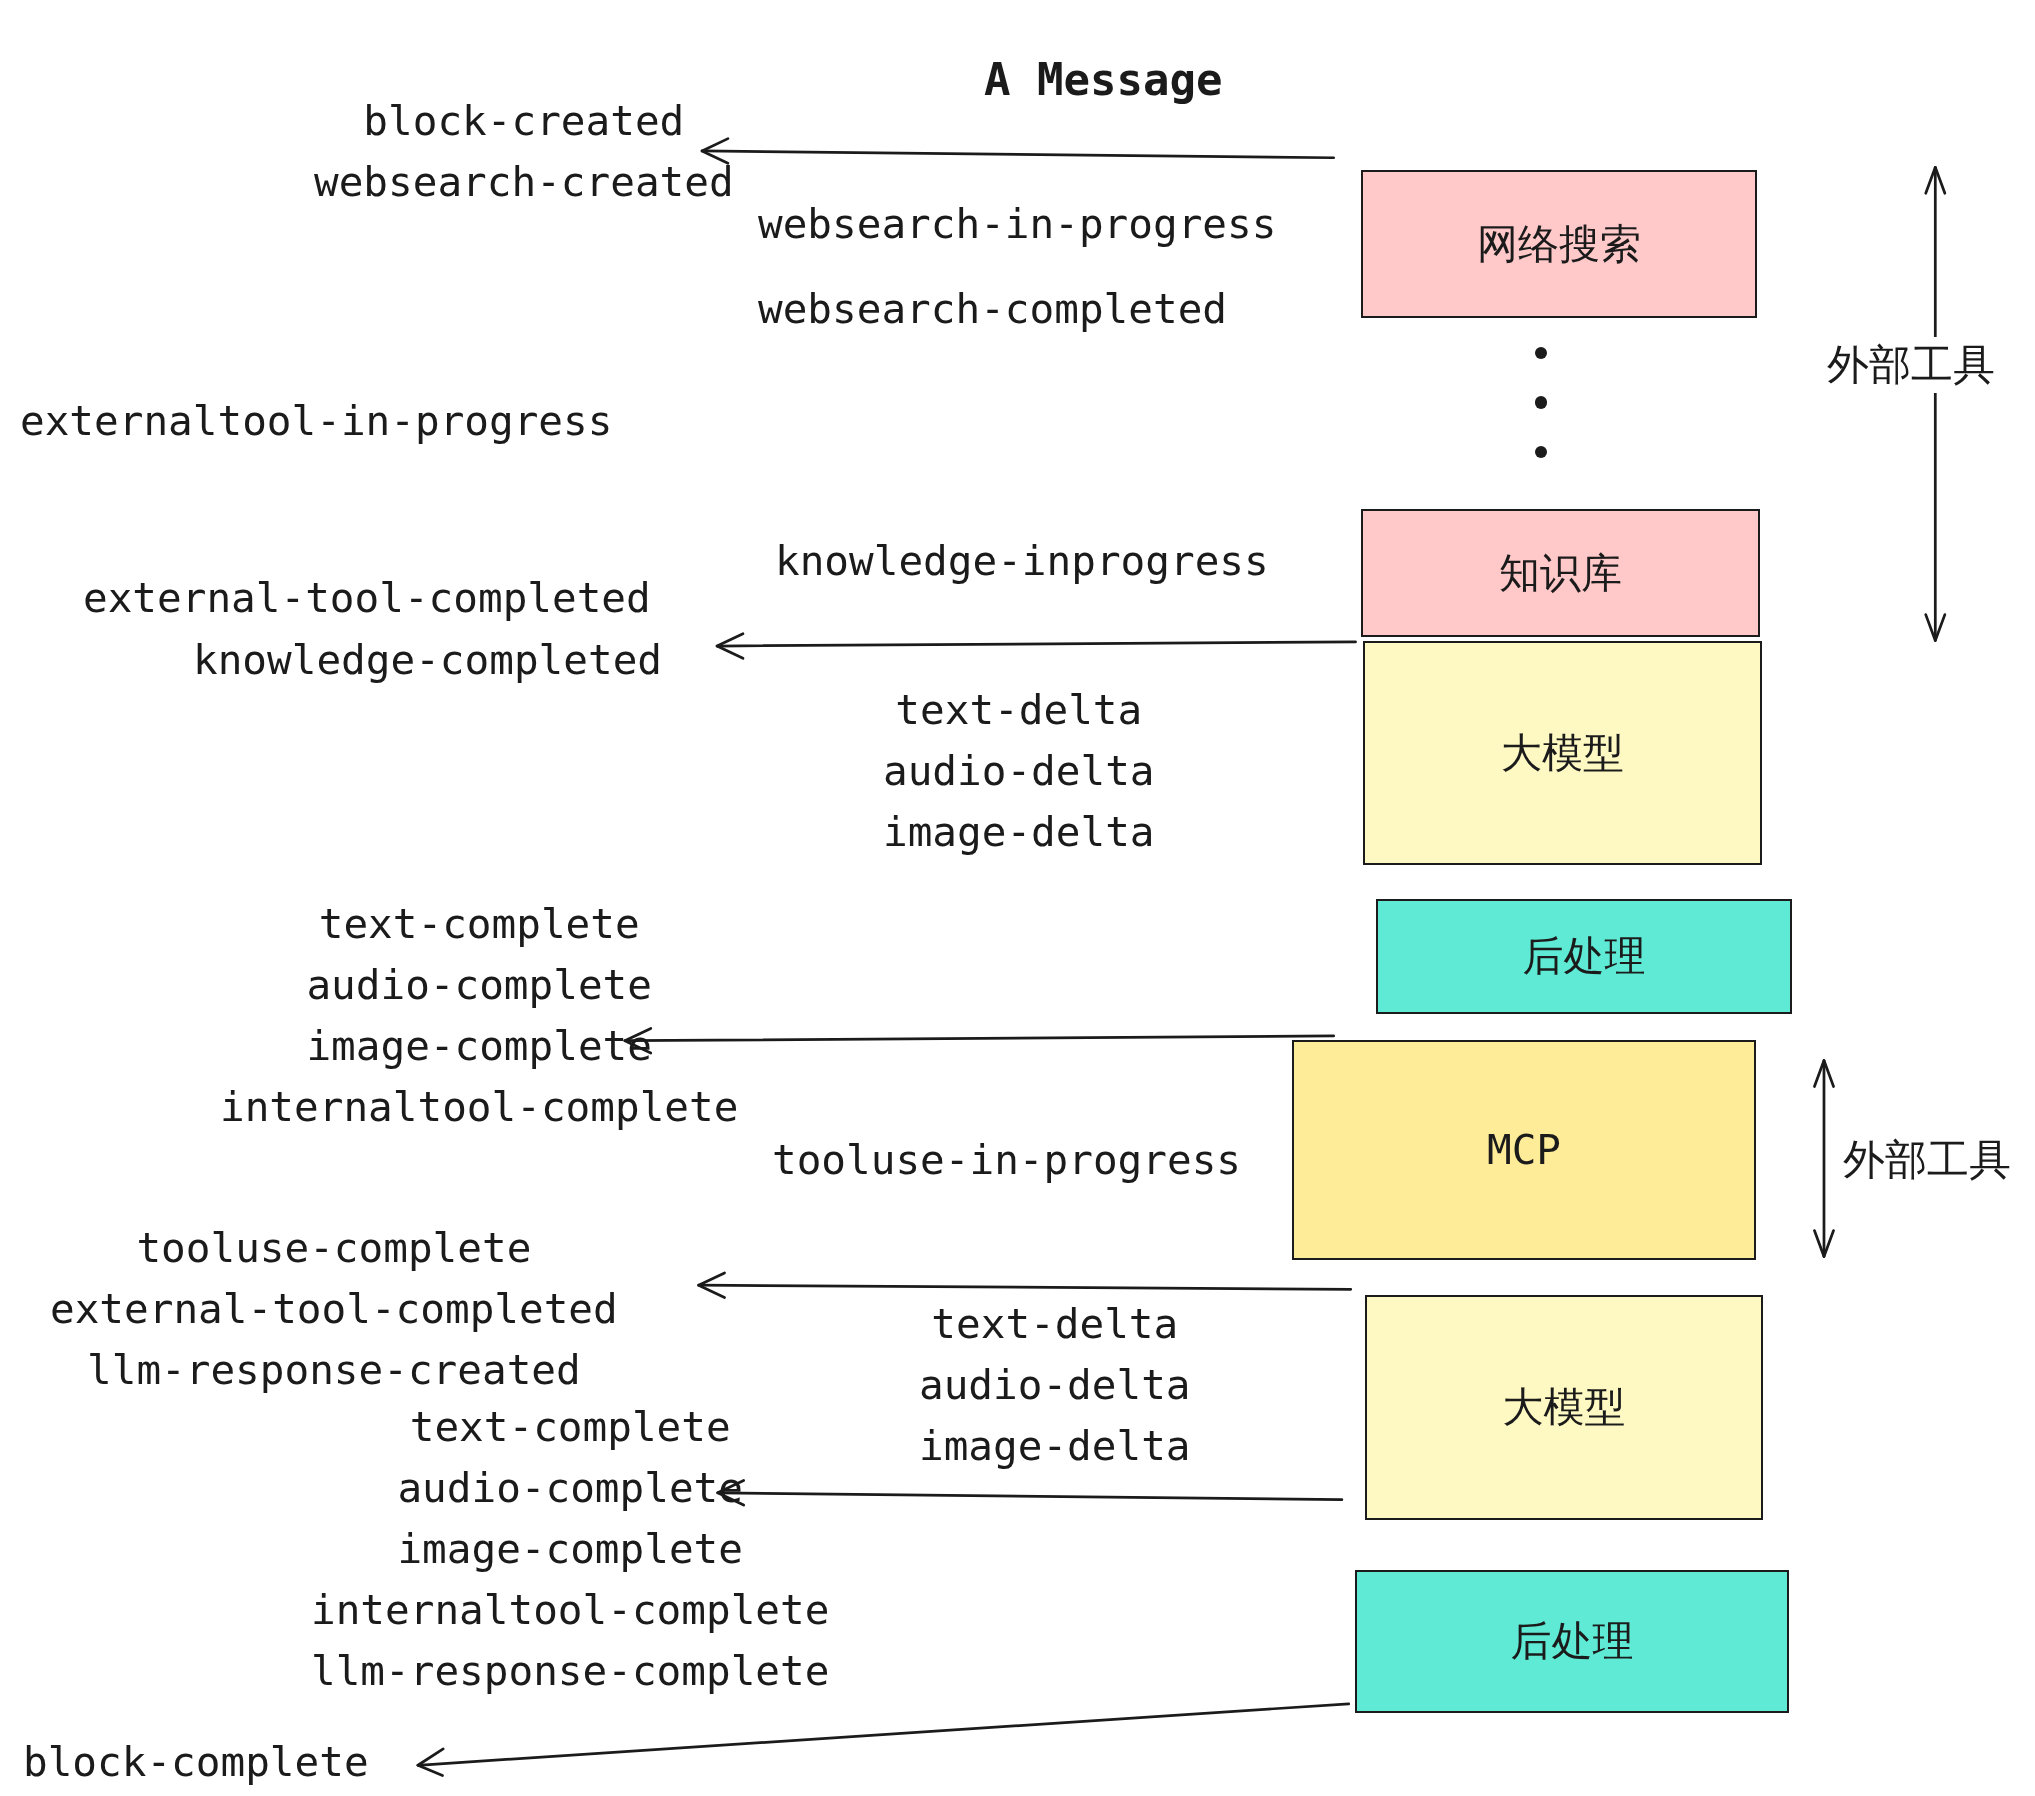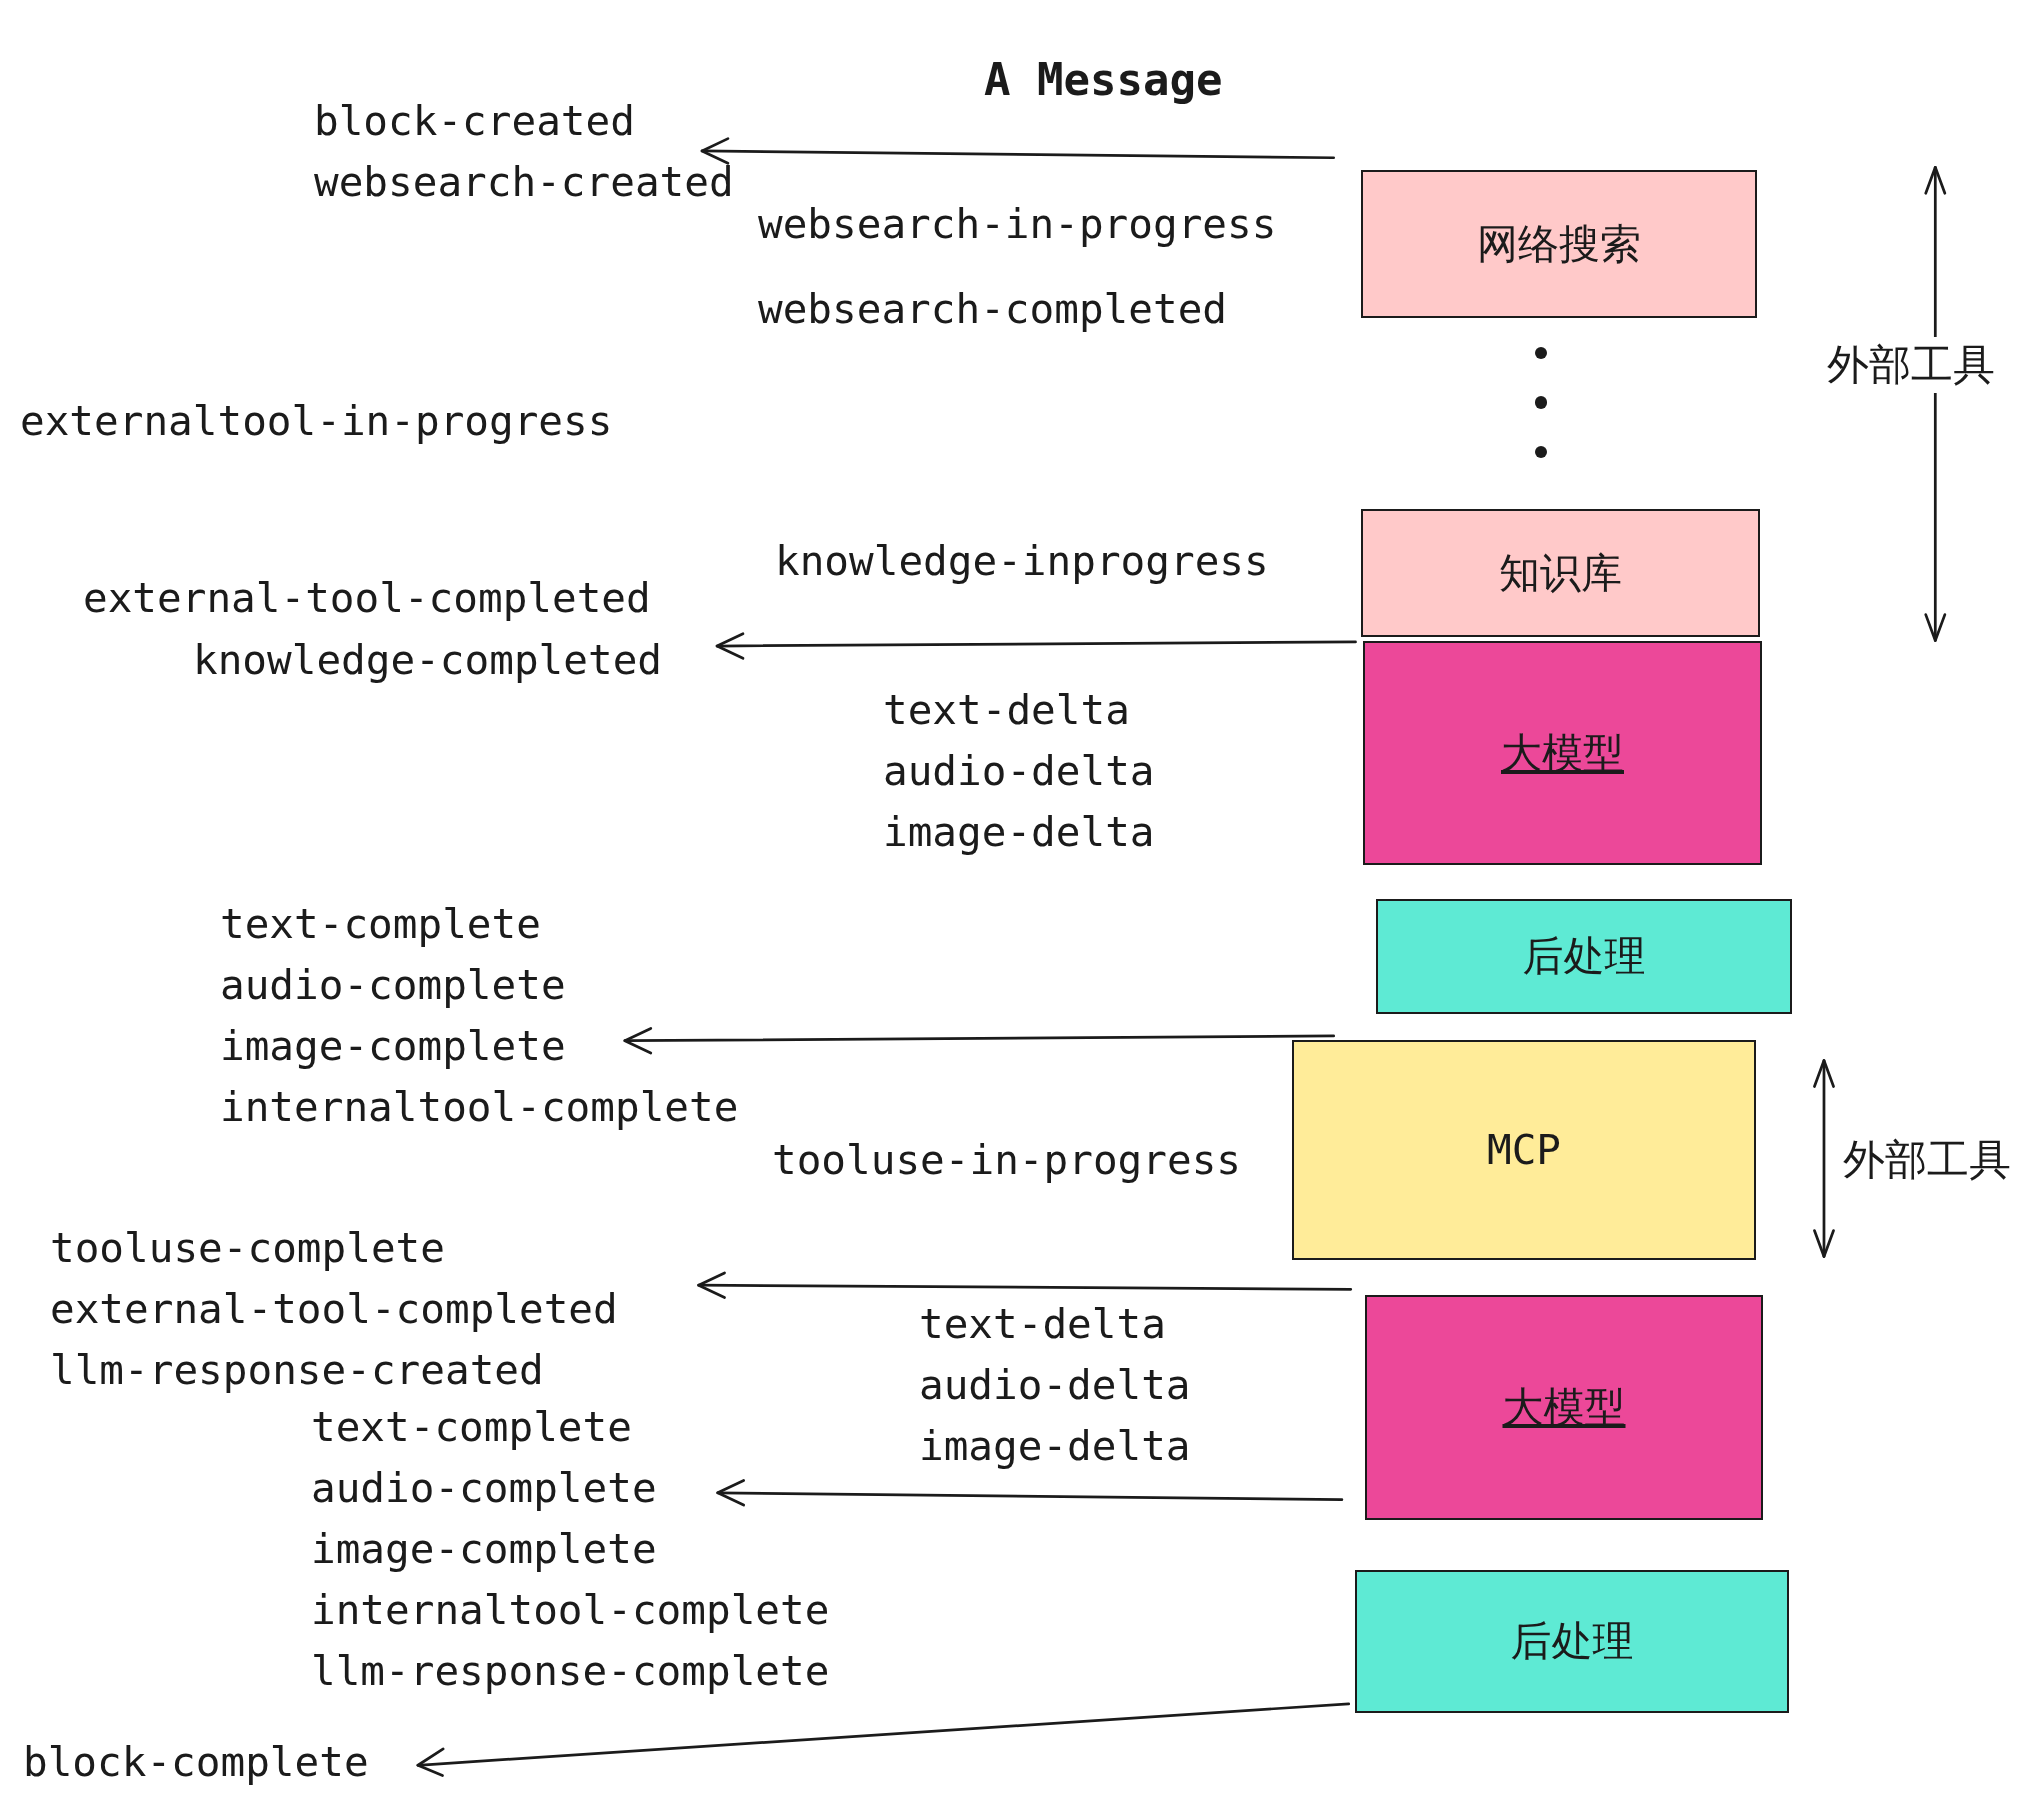--- a/index.html
+++ b/index.html
@@ -7,30 +7,30 @@
   body {
     width:2035px; height:1796px; position:relative; overflow:hidden;
     font-family:"DejaVu Sans", sans-serif; color:#1b1b1b;
   }
   .title {
     position:absolute; font-family:"DejaVu Sans Mono", monospace;
     font-size:44px; font-weight:bold; color:#1b1b1b; white-space:nowrap;margin-top:42px;
   }
   .evt {
     position:absolute; font-family:"DejaVu Sans Mono", monospace;
-    font-size:41px; line-height:61px; color:#1b1b1b; white-space:nowrap;
+    font-size:41px; line-height:61px; color:#1b1b1b; white-space:nowrap;text-align:center;
   }
   .box {
     position:absolute; border:2.7px solid #1b1b1b;
     display:flex; align-items:center; justify-content:center;
   }
   .box .label { font-family:"DejaVu Sans","Liberation Sans",sans-serif; font-size:41px; color:#1b1b1b; white-space:nowrap; }
   .box .label.mono { font-family:"DejaVu Sans Mono", monospace; }
   .pink   { background:#ffc9c9; }
-  .green  { background:#ec4899;text-decoration:underline; }
+  .green  { background:#fef9c3; }
   .yellow { background:#ffec99; }
   .white  { background:#5eead4; }
   .ann {
     position:absolute; font-size:42px; color:#1b1b1b; white-space:nowrap;
     background:#ffffff; padding:0 4.1px;
   }
   .dots { position:absolute; display:flex; flex-direction:column; gap:37px; }
   .dot  { width:12.3px; height:12.3px; border-radius:50%; background:#1b1b1b; }
   svg.arrows { position:absolute; left:0; top:0; pointer-events:none; }
 </style>

